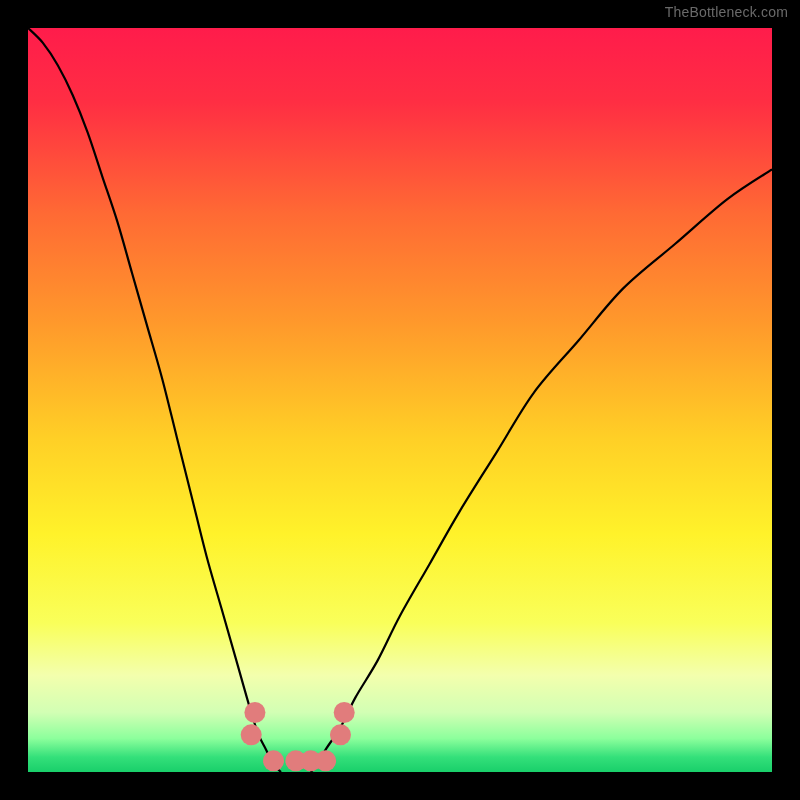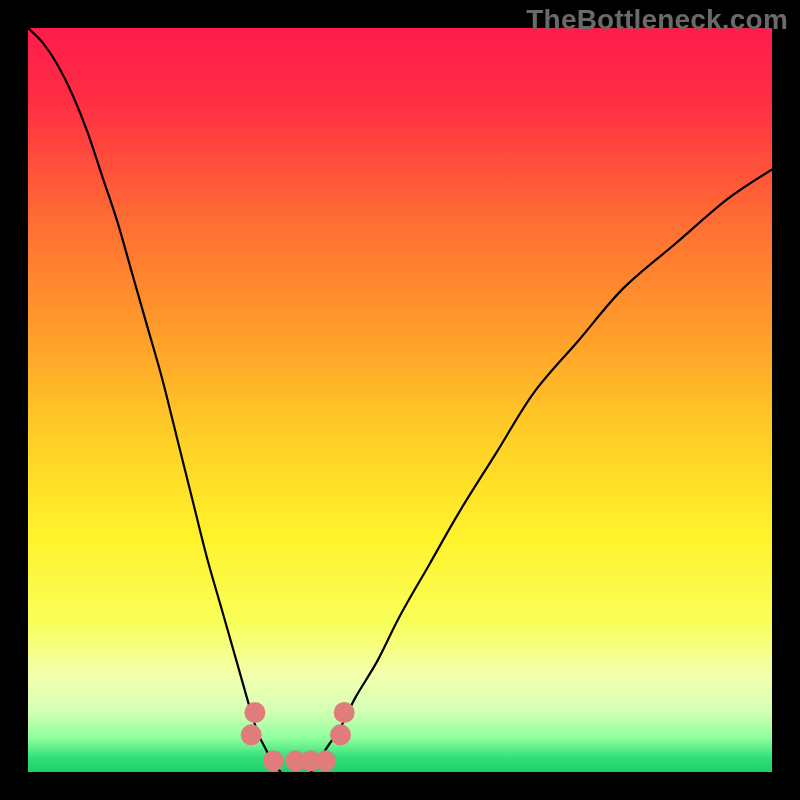--- a/index.html
+++ b/index.html
@@ -23,22 +23,22 @@
     left: 0;
     top: 0;
     width: 744px;
     height: 744px;
   }
   .watermark {
     position: absolute;
     top: 4px;
     right: 12px;
     font-family: Arial, Helvetica, sans-serif;
-    font-size: 28px;
-    font-weight: 700;
+    font-size: 14px;
+    font-weight: 400;
     color: #6a6a6a;
     letter-spacing: 0.2px;
   }
 </style>
 </head>
 <body>
 
 <div class="frame">
   <svg class="plot" viewBox="0 0 744 744">
     <defs>

